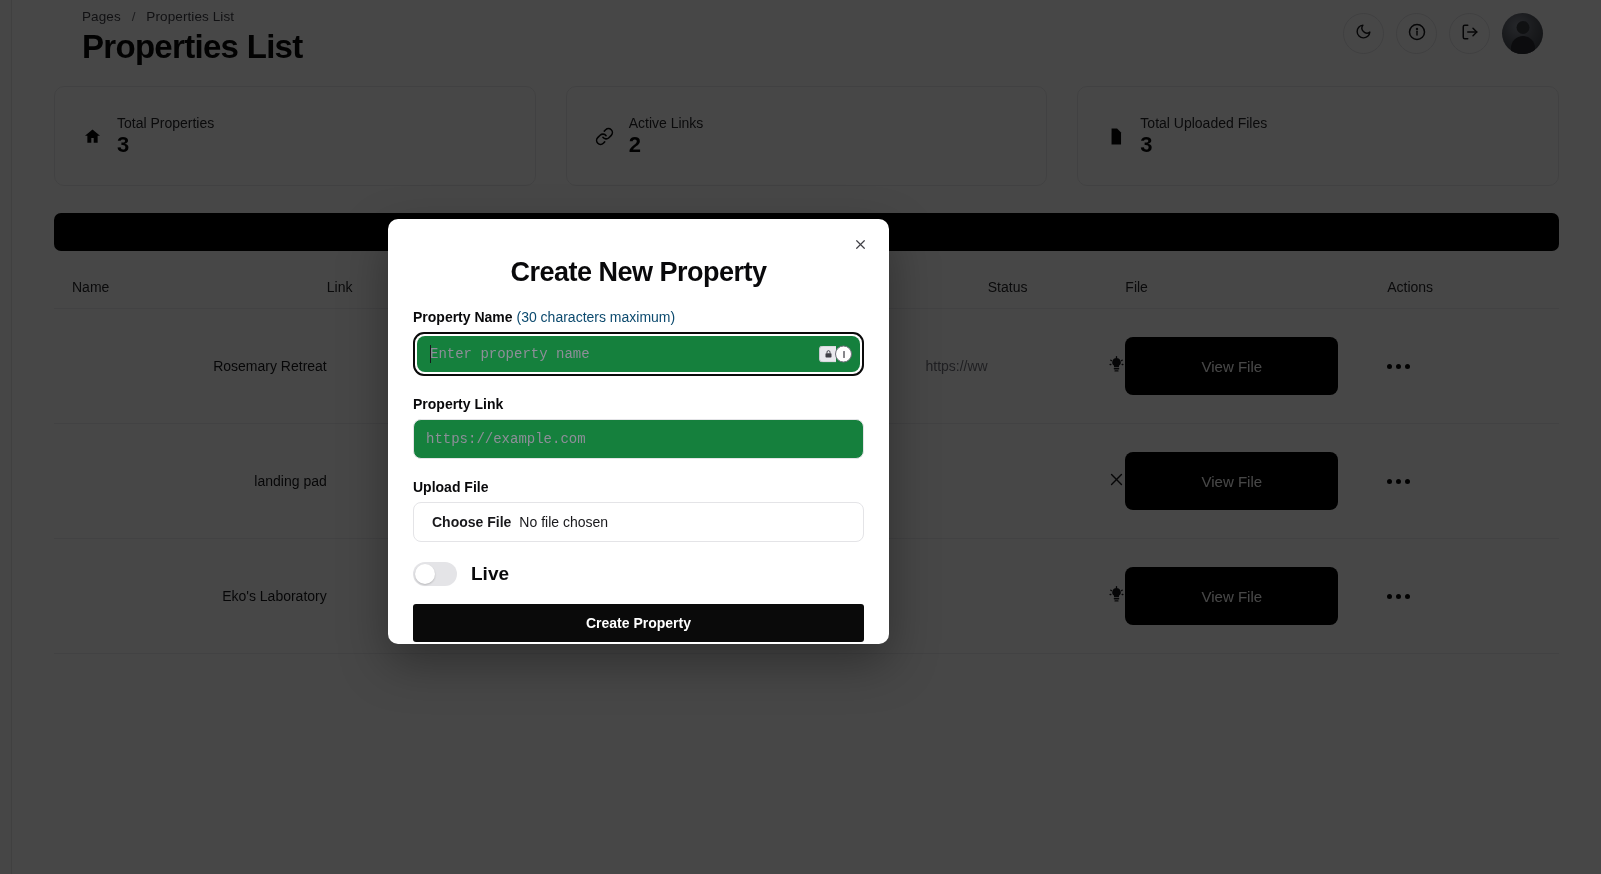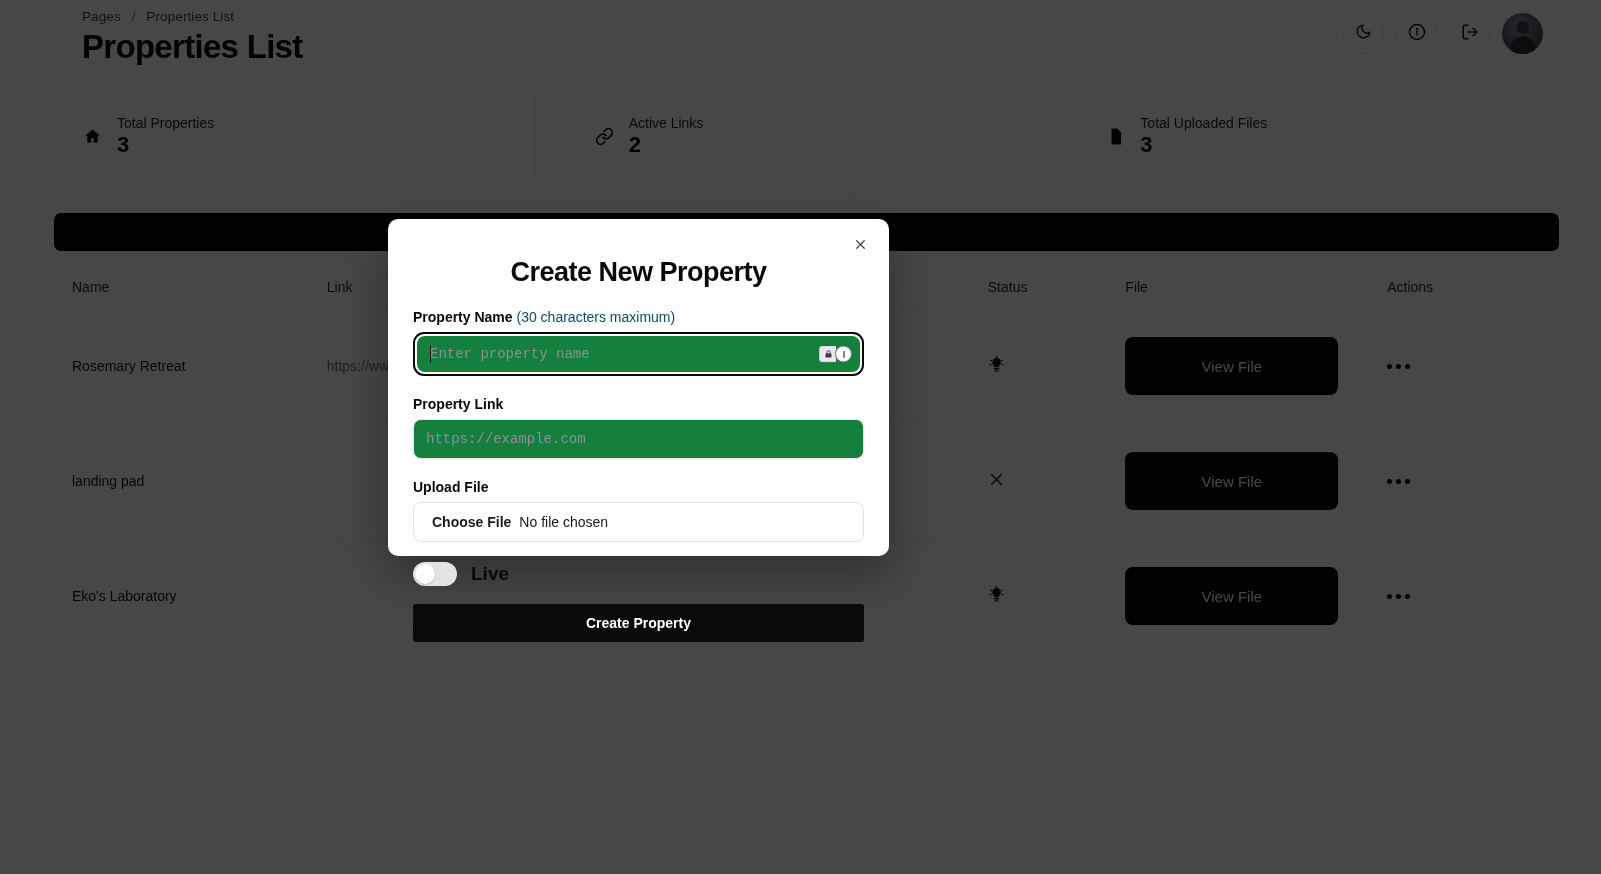--- a/index.html
+++ b/index.html
@@ -89,20 +89,21 @@
   table { width: 100%; border-collapse: collapse; }
   thead th {
     text-align: left; font-size: 14px; font-weight: 400; color: #27272a;
     padding: 12px 0 13px 0;
     border-bottom: 1px solid #ececef;
   }
   tbody td {
     font-size: 14px; color: #18181b;
     padding: 28px 0; border-bottom: 1px solid #ececef;
     vertical-align: middle;
+    text-align: right;
   }
   .col-name   { width: 285px; padding-left: 18px !important; }
   .col-link   { width: 700px; }
   .col-status { width: 144px; }
   .col-file   { width: 265px; }
   .col-actions{ width: 180px; }
   .cell-link { color: #71717a; font-size: 14px; }
   .status-cell { color: #18181b; }
   .view-file-btn {
     display: block; width: 213px; height: 58px;
@@ -118,21 +119,21 @@
 
   
   .overlay {
     position: absolute; inset: 0;
     background: rgba(0,0,0,0.72);
   }
 
   
   .modal {
     position: absolute; left: 388px; top: 219px;
-    width: 501px; height: 337px;
+    width: 501px; height: 425px;
     background: #fff; border-radius: 10px;
     box-shadow: 0 18px 48px rgba(0,0,0,.35);
     padding: 26px 25px 0 25px;
   }
   .modal-close {
     position: absolute; right: 18px; top: 14px;
     width: 22px; height: 22px; display: flex; align-items: center; justify-content: center;
     color: #3f3f46;
   }
   .modal-title {

